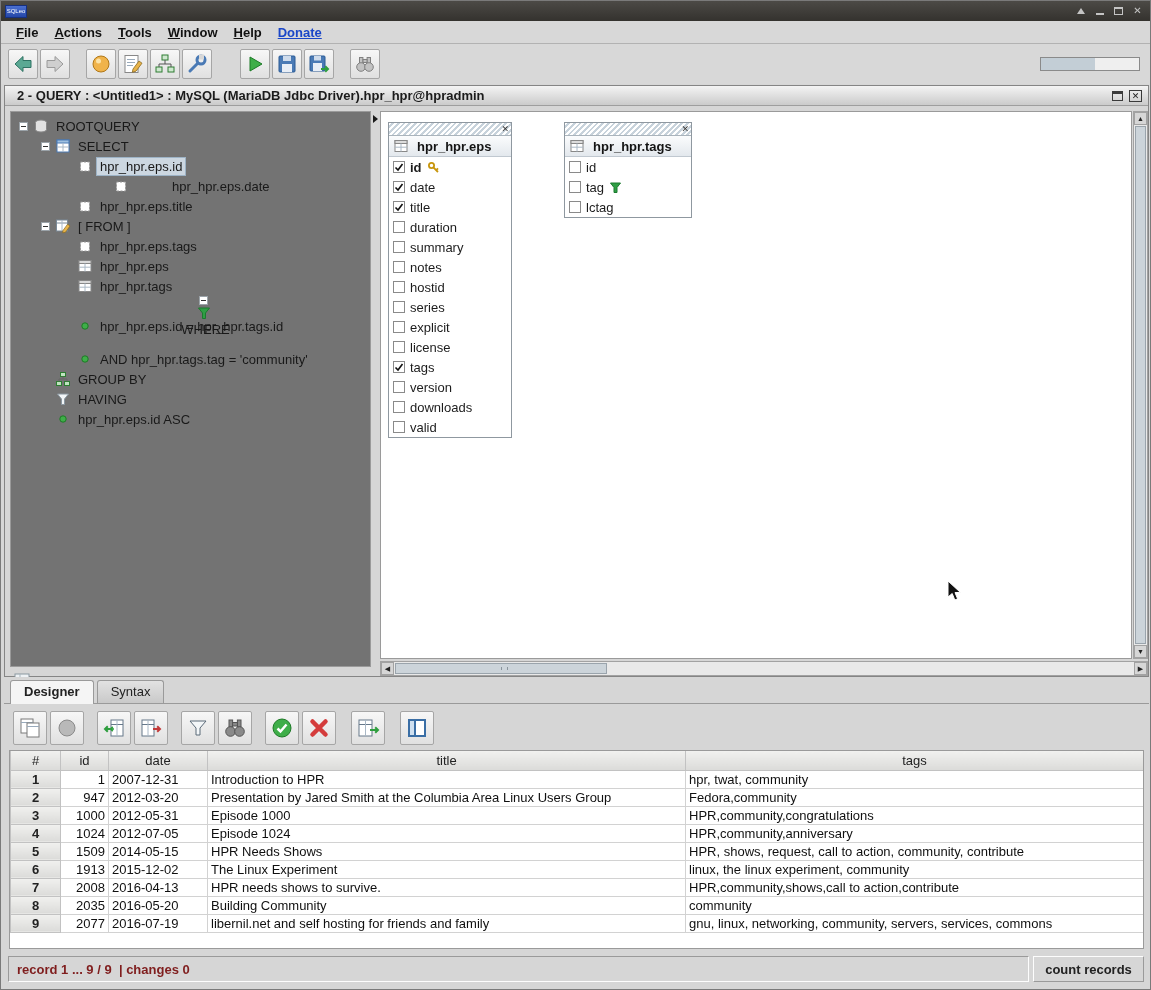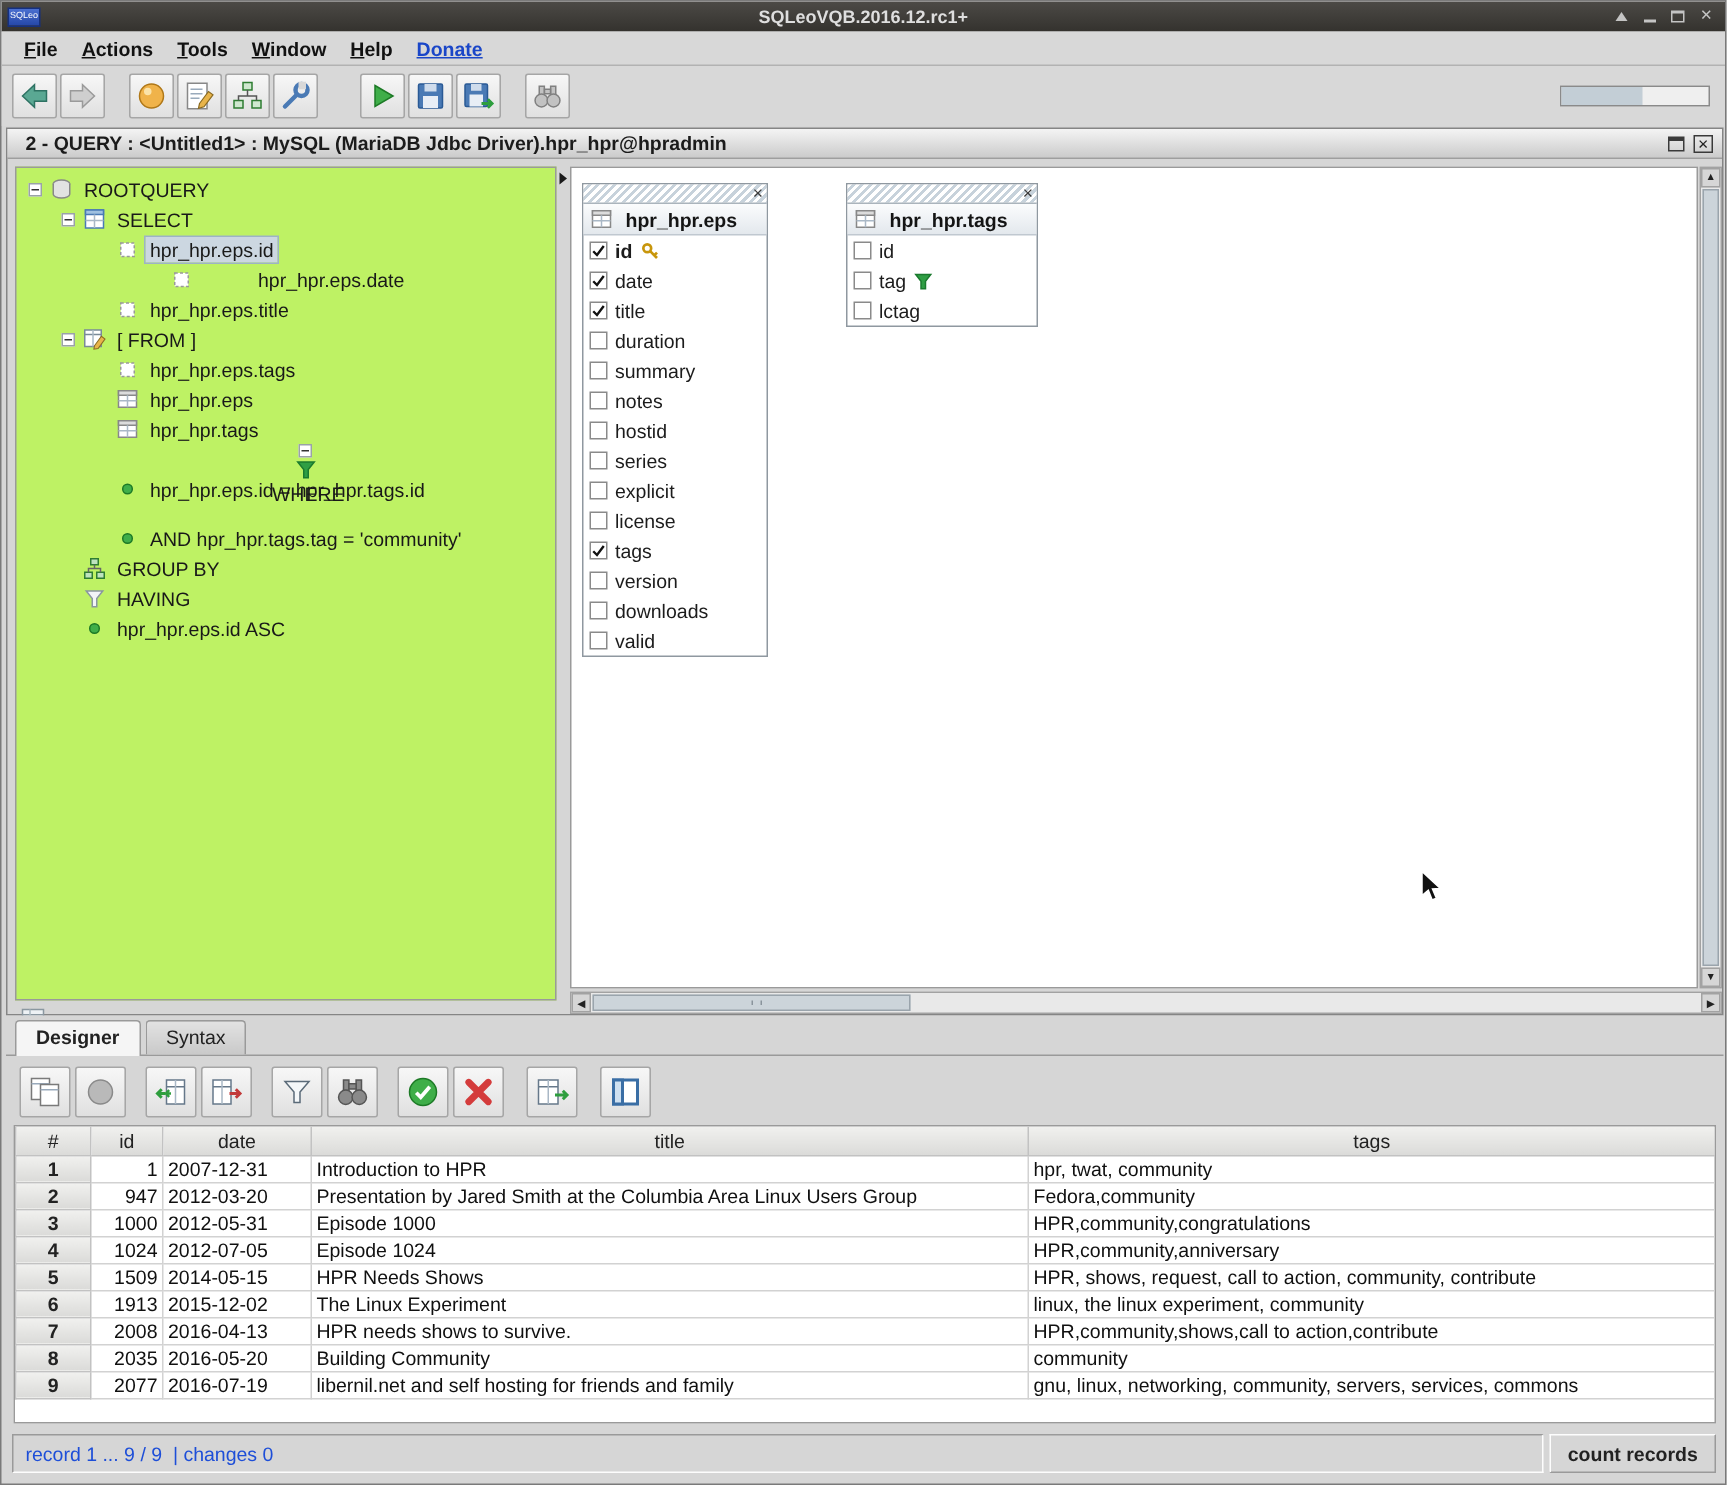--- a/index.html
+++ b/index.html
@@ -41,21 +41,21 @@
     border:1px solid #858585; background:#d6d6d6; }
   .frame-titlebar { height:20px; background:linear-gradient(#f4f4f4,#cbcbcb); border-bottom:1px solid #9e9e9e;
     display:flex; align-items:center; padding:0 6px; }
   .frame-title { font-size:13px; font-weight:bold; color:#1b1b1b; margin-left:6px; white-space:nowrap; }
   .frame-controls { margin-left:auto; display:flex; gap:6px; align-items:center; }
   .fc-max { width:11px; height:10px; border:1px solid #3a3a3a; border-top-width:3px; }
   .fc-close { width:13px; height:12px; border:1px solid #3a3a3a; color:#222; font-size:9px; line-height:10px; text-align:center; }
   .frame-body { position:relative; height:570px; }
 
   
-  .tree-panel { position:absolute; left:5px; top:5px; width:361px; height:556px; background:#bef264;
+  .tree-panel { position:absolute; left:5px; top:5px; width:361px; height:556px; background:#737373;
     border:1px solid #9a9a9a; overflow:hidden; padding-top:4px; }
   .tree-row { height:20px; display:flex; align-items:center; font-size:13px; color:#191919; white-space:nowrap; }
   .expander { width:9px; height:9px; border:1px solid #9aa2a8; background:#fff; position:relative; margin-right:5px; flex:none; }
   .expander::after { content:''; position:absolute; left:1px; right:1px; top:3px; height:1px; background:#333; }
   .expander-sp { width:14px; flex:none; }
   .ticon { width:16px; height:16px; margin-right:4px; flex:none; display:flex; align-items:center; justify-content:center; }
   .tlabel { padding:1px 3px; }
   .tree-row.selected .tlabel { background:#ccd7e1; outline:1px solid #9db3c6; }
   .tree-foot { position:absolute; left:9px; top:566px; }
   .splitter { position:absolute; left:367px; top:5px; width:8px; height:556px; }
@@ -110,33 +110,32 @@
   .grid th { height:19px; background:linear-gradient(#f1f1ef,#dbdbd9); border:1px solid #c2c2c2; border-top:none;
     font-weight:normal; color:#222; text-align:center; padding:0 3px; overflow:hidden; white-space:nowrap; }
   .grid td { height:18px; border:1px solid #d2d2d2; padding:0 3px; white-space:nowrap; overflow:hidden; color:#101010; }
   .grid td.rowhead { background:linear-gradient(#f1f1ef,#dbdbd9); font-weight:bold; text-align:center; border-color:#c2c2c2; color:#222; }
   .grid td.num { text-align:right; }
 
   
   .statusbar { position:absolute; top:955px; left:0; right:0; height:28px; }
   .status-left { position:absolute; left:7px; top:0; width:1021px; height:26px;
     border:1px solid; border-color:#9a9a9a #fdfdfd #fdfdfd #9a9a9a; display:flex; align-items:center;
-    padding-left:8px; font-size:13px; font-weight:normal; color:#1d4ed8; white-space:pre; }
+    padding-left:8px; font-size:13px; font-weight:bold; color:#7f1d1d; white-space:pre; }
   .status-btn { position:absolute; left:1032px; top:0; width:111px; height:26px;
     border:1px solid; border-color:#fdfdfd #9a9a9a #9a9a9a #fdfdfd; display:flex; align-items:center; justify-content:center;
     font-size:13px; font-weight:bold; color:#222; background:#d6d6d6; }
 </style>
 </head>
 <body>
 
 <div class="window">
 
   <div class="titlebar">
     <div class="app-icon">SQLeo</div>
-    <div class="titlebar-title">SQLeoVQB.2016.12.rc1+</div>
     <div class="win-controls">
       <span class="wc">
           <span class="wc-shade"></span>
         </span>
       <span class="wc">
           <span class="wc-min"></span>
         </span>
       <span class="wc">
           <span class="wc-max"></span>
         </span>

